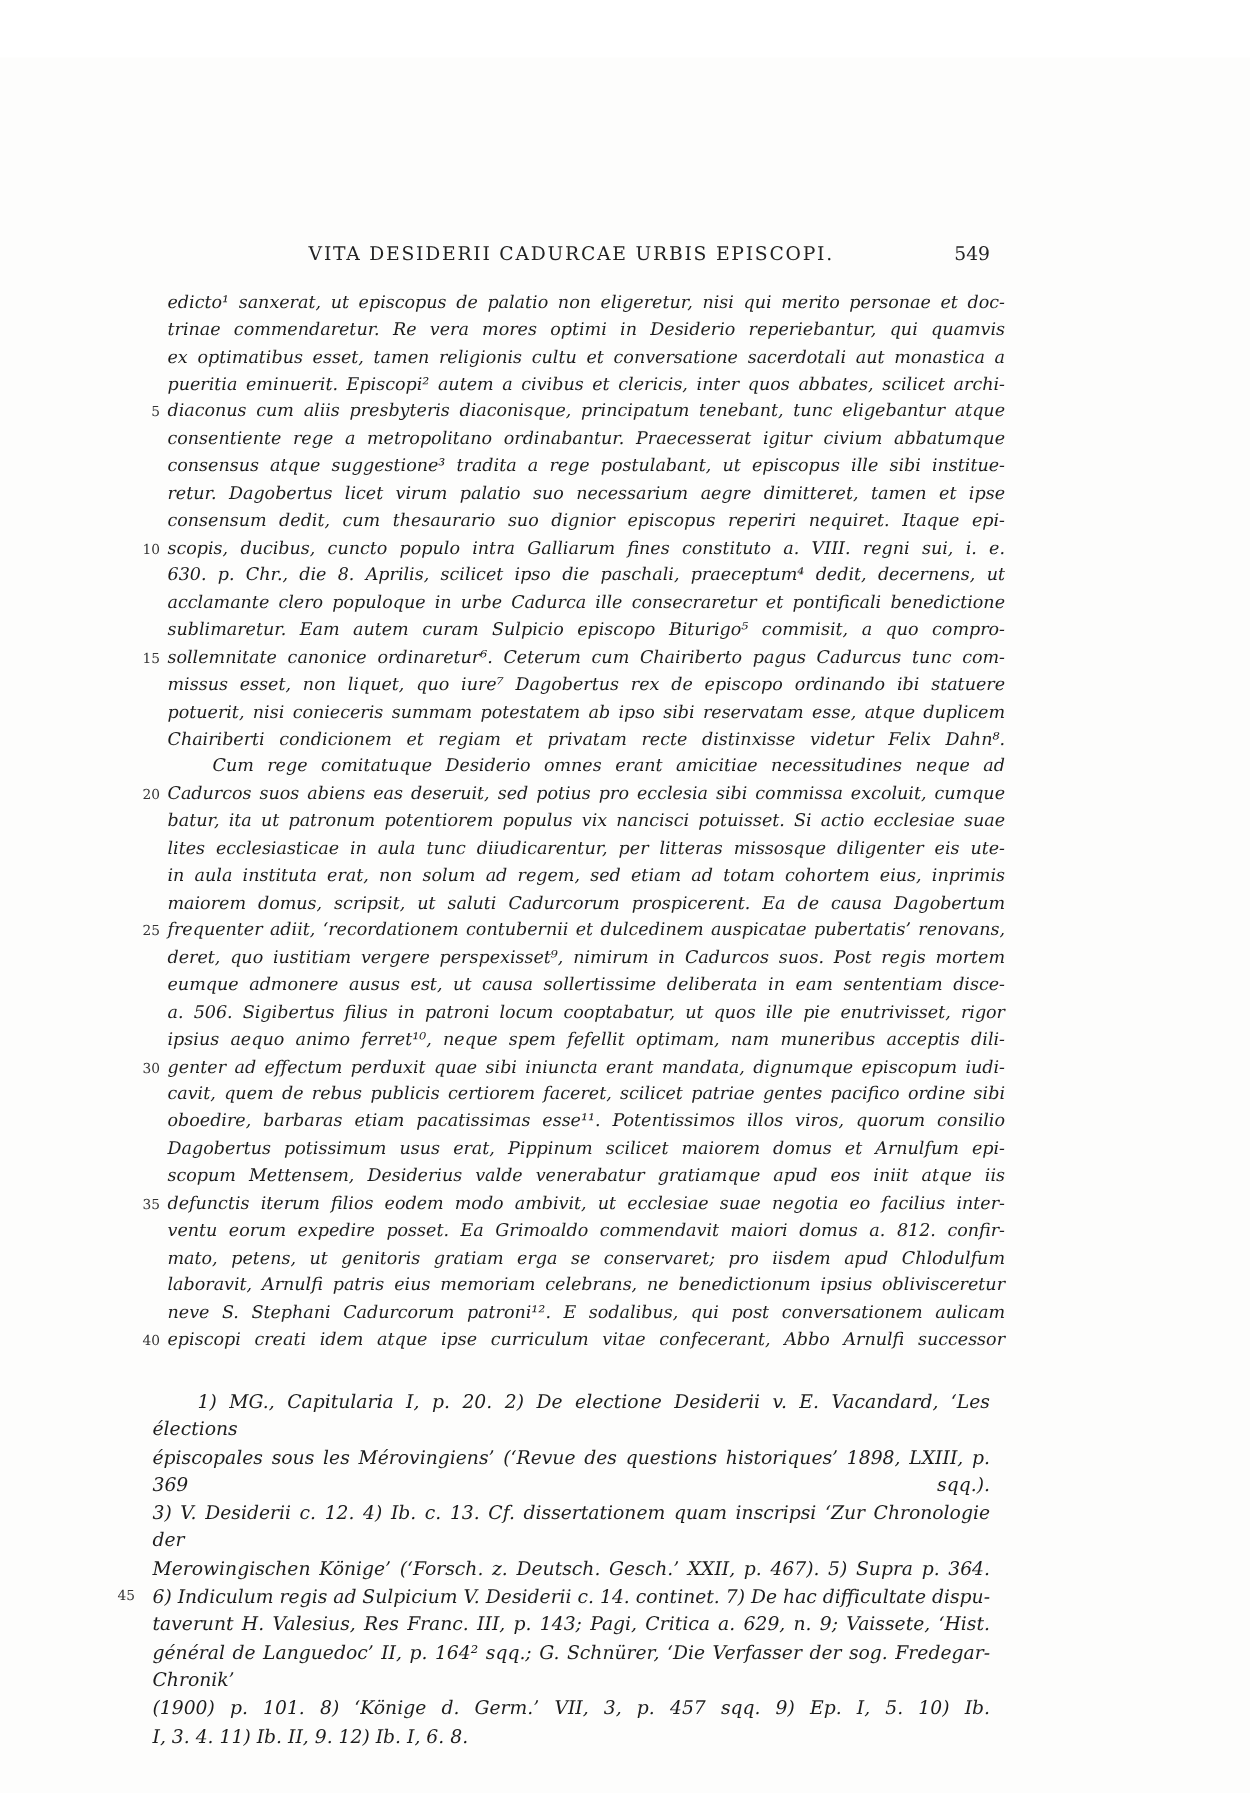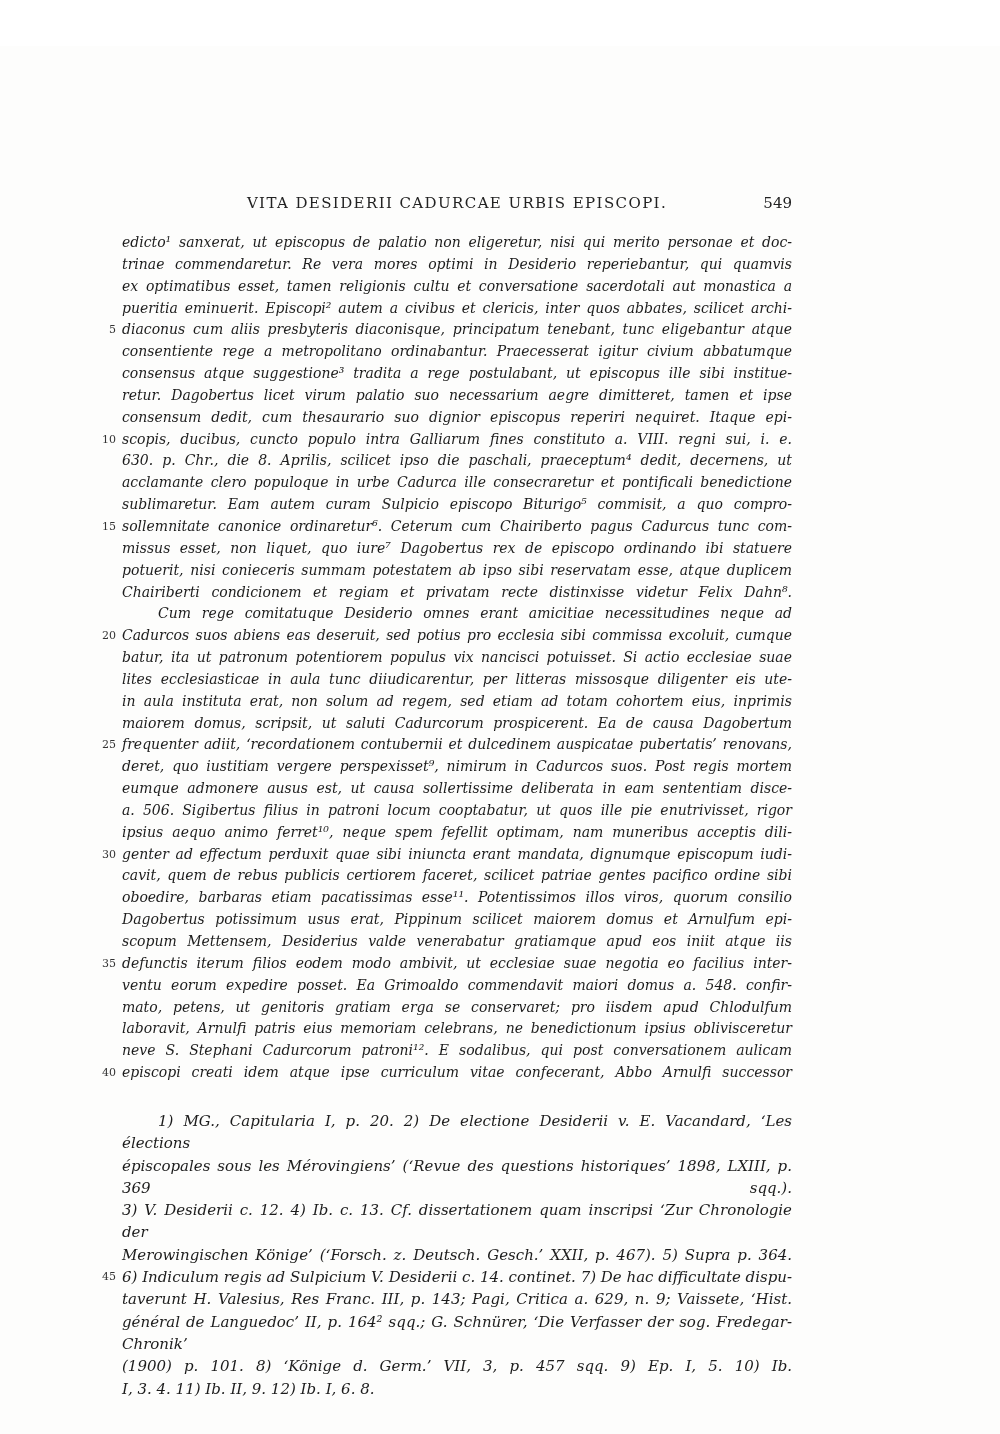--- a/index.html
+++ b/index.html
@@ -30,41 +30,41 @@
   .page-number {
     position: absolute;
     right: 0;
     top: 0;
     font-size: 15px;
     color: #222;
   }
   .body-block {
     position: absolute;
     top: 186px;
-    left: 86px;
+    left: 98px;
     width: 706px;
   }
   .foot-block {
     position: absolute;
     top: 1064px;
     left: 86px;
     width: 706px;
   }
   .row { display: flex; }
   .num {
     flex: none;
     width: 30px;
     padding-right: 6px;
     text-align: right;
     font-style: normal;
     font-size: 11px;
     color: #333;
   }
   .body-block .num { line-height: 21.85px; }
-  .foot-block .num { line-height: 22.3px; }
+  .foot-block .num { line-height: 22.3px; text-align: center; }
   .txt {
     flex: 1;
     font-style: italic;
     text-align: justify;
     text-align-last: justify;
     color: #1c1c1c;
   }
   .body-block .txt { font-size: 14px; line-height: 21.85px; }
   .foot-block .txt { font-size: 15px; line-height: 22.3px; }
   .indent { text-indent: 36px; }
@@ -236,21 +236,21 @@
       <div class="row">
         <span class="num"></span>
         <span class="txt">scopum Mettensem, Desiderius valde venerabatur gratiamque apud eos iniit atque iis</span>
       </div>
       <div class="row">
         <span class="num">35</span>
         <span class="txt">defunctis iterum filios eodem modo ambivit, ut ecclesiae suae negotia eo facilius inter-</span>
       </div>
       <div class="row">
         <span class="num"></span>
-        <span class="txt">ventu eorum expedire posset.  Ea Grimoaldo commendavit maiori domus a. 548. confir-</span>
+        <span class="txt">ventu eorum expedire posset.  Ea Grimoaldo commendavit maiori domus a. 812. confir-</span>
       </div>
       <div class="row">
         <span class="num"></span>
         <span class="txt">mato, petens, ut genitoris gratiam erga se conservaret; pro iisdem apud Chlodulfum</span>
       </div>
       <div class="row">
         <span class="num"></span>
         <span class="txt">laboravit, Arnulfi patris eius memoriam celebrans, ne benedictionum ipsius oblivisceretur</span>
       </div>
       <div class="row">

